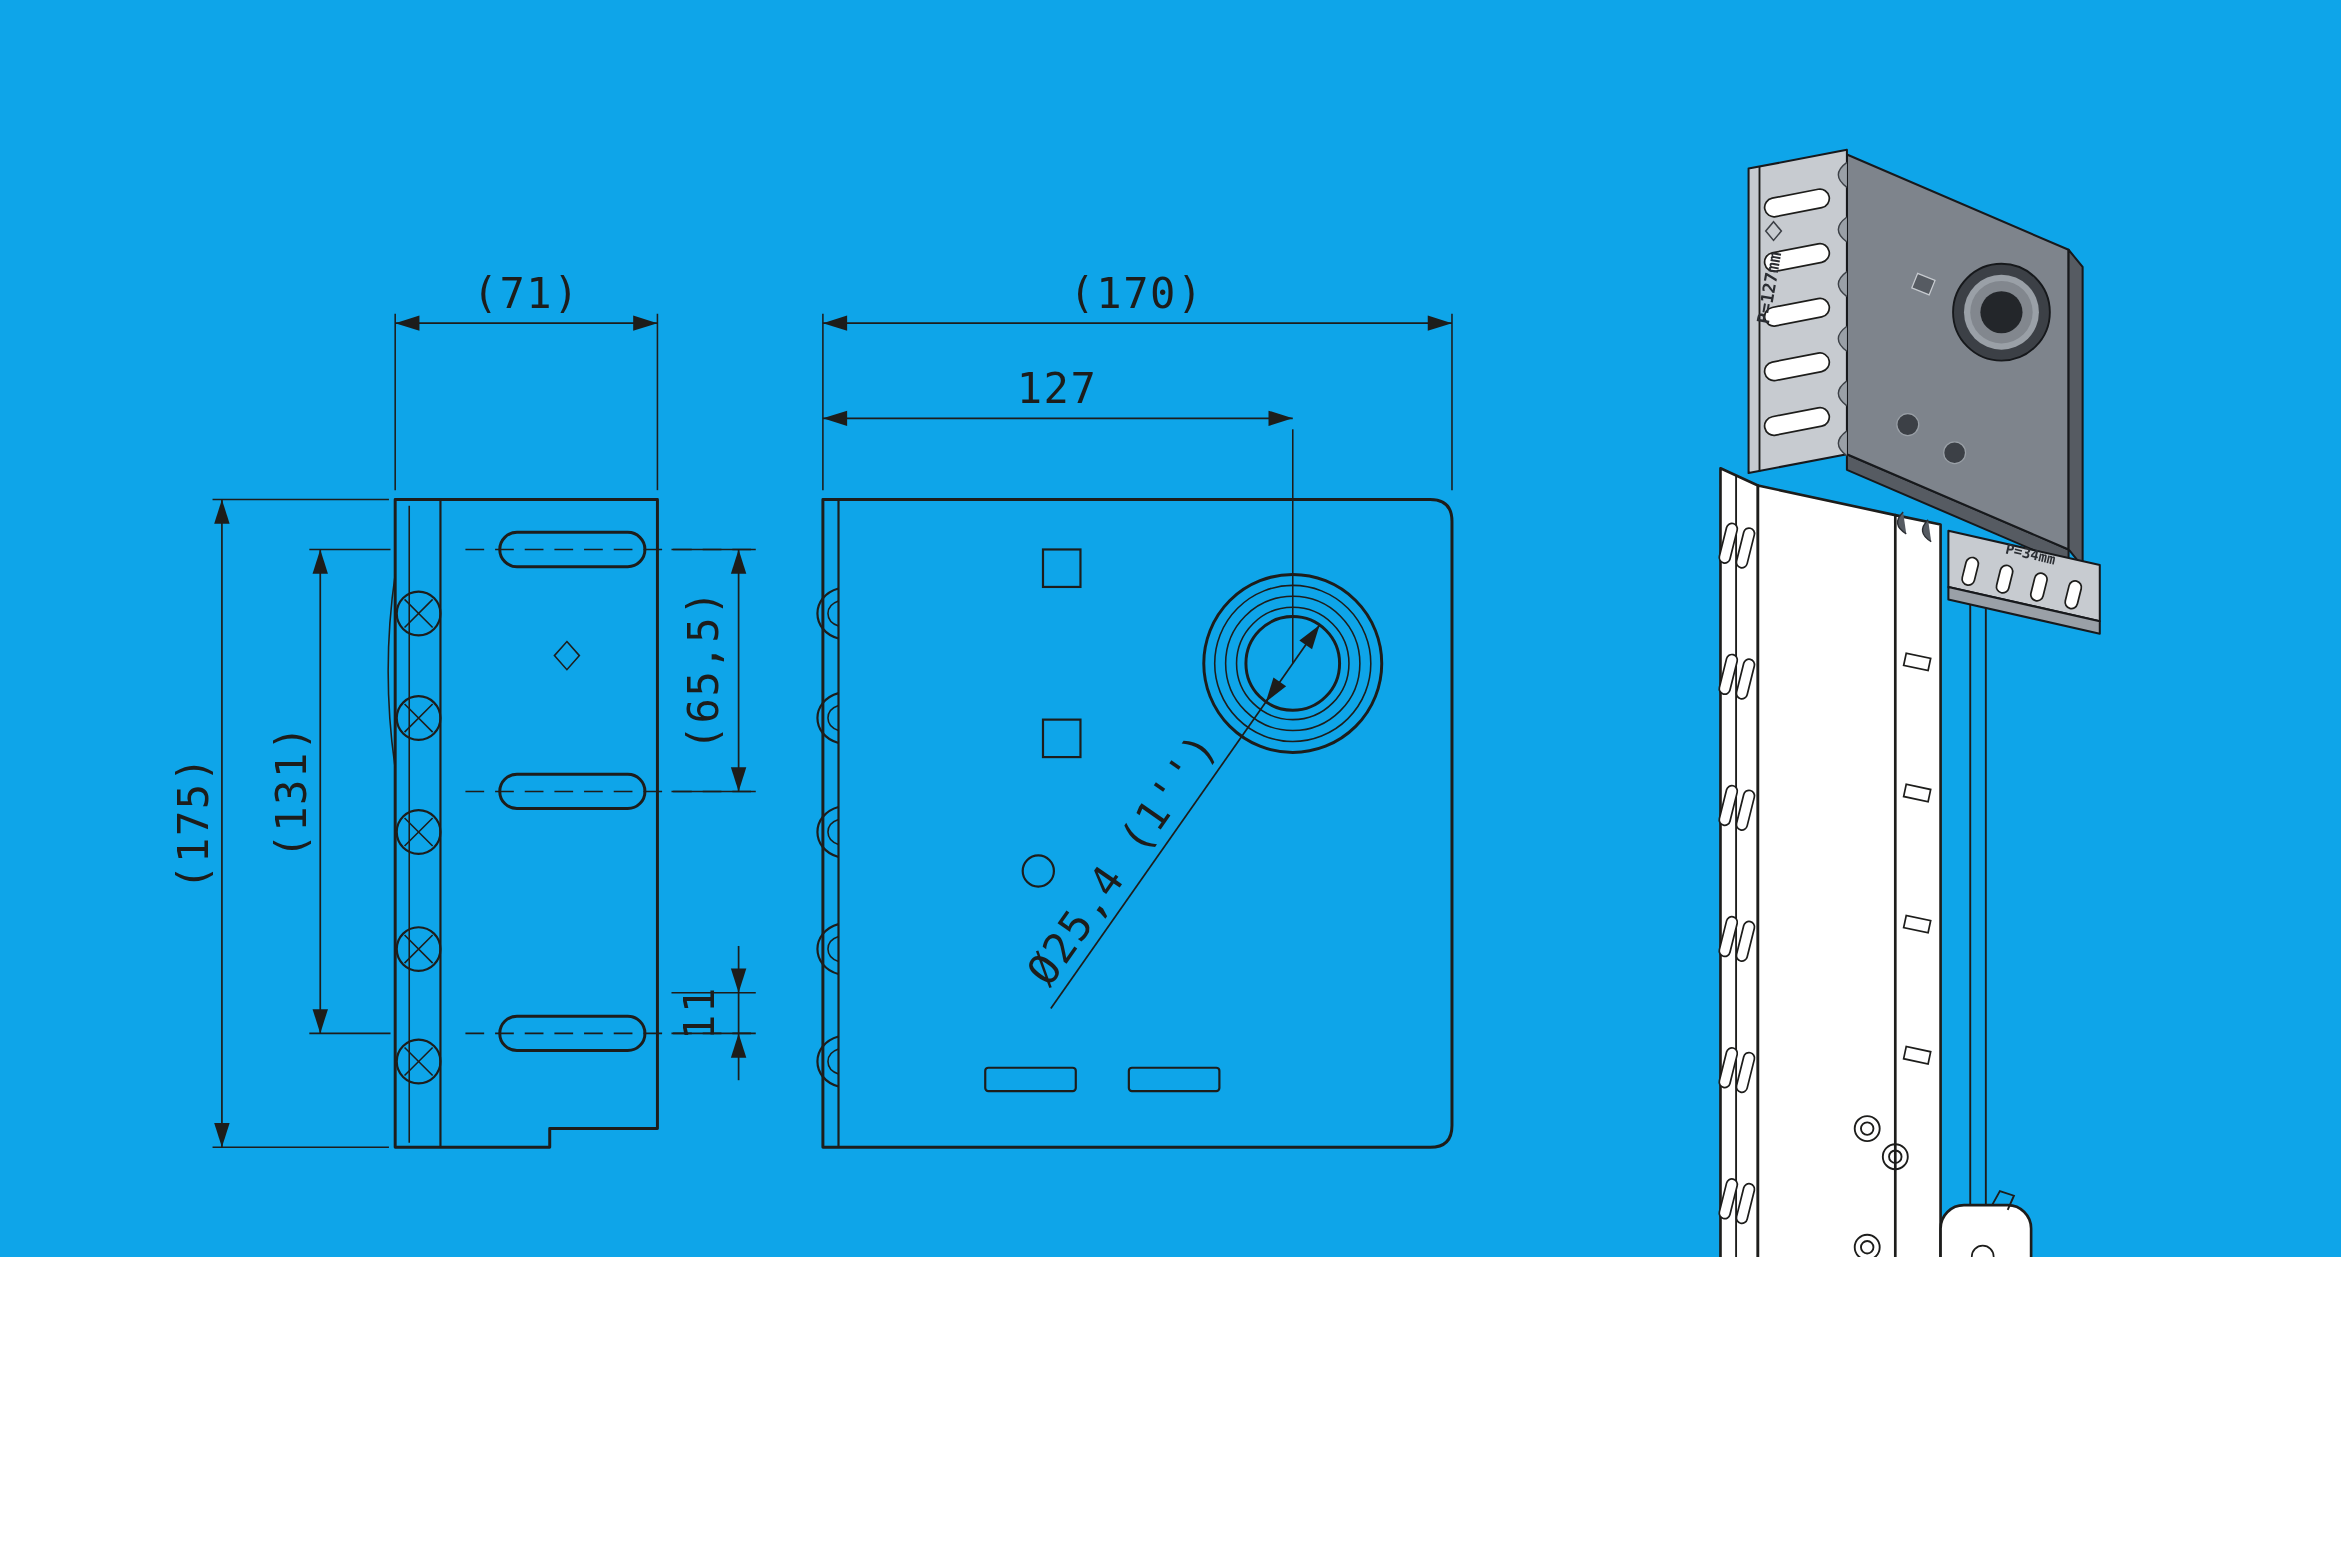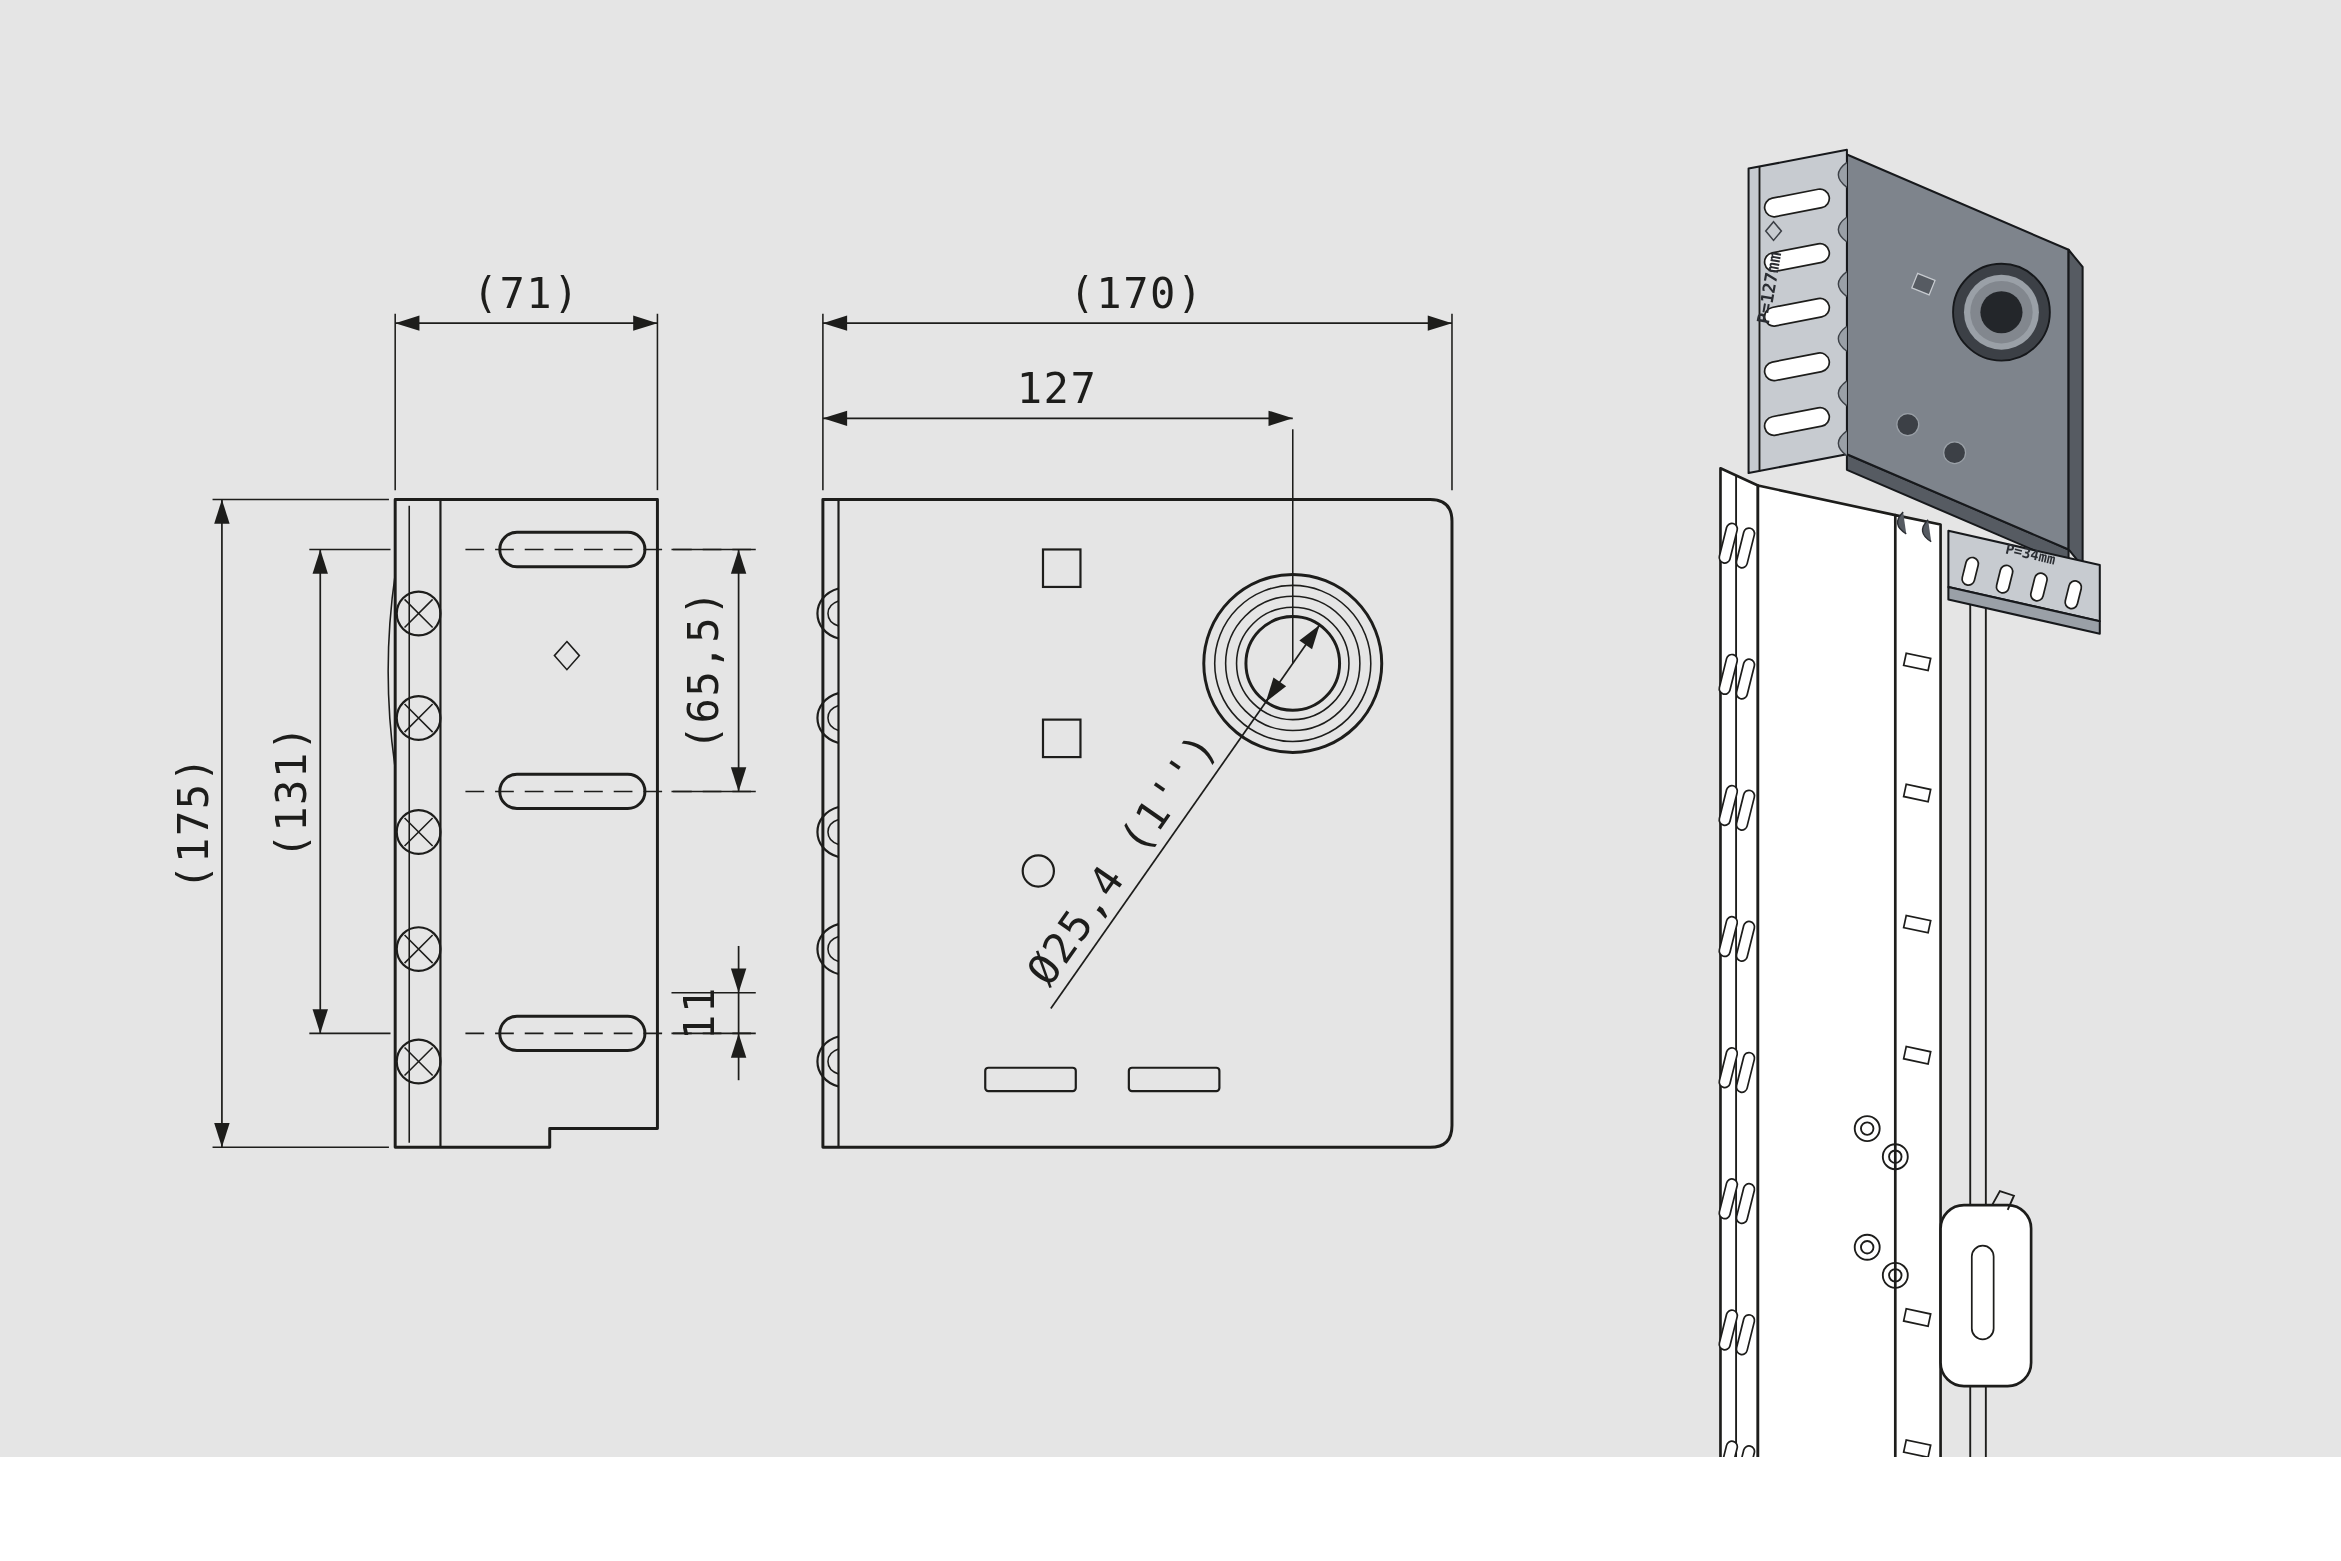--- a/index.html
+++ b/index.html
@@ -1,16 +1,16 @@
 <!DOCTYPE html>
 <html style="font-size:12.5px"><head>
 <meta charset="utf-8">
 <style>
   html,body{margin:0;padding:0;background:#ffffff;}
-  .canvas{width:2342px;height:1457px;background:#e5e5e5;overflow:hidden;}
+  .canvas{width:2342px;height:1257px;background:#0ea5e9;overflow:hidden;}
   svg{display:block;}
   .outline{fill:none;stroke:#1d1d1b;stroke-width:1.9;stroke-linejoin:round;stroke-linecap:round}
   .med{fill:none;stroke:#1d1d1b;stroke-width:1.4}
   .thin{fill:none;stroke:#1d1d1b;stroke-width:1}
   .dash{fill:none;stroke:#1d1d1b;stroke-width:1;stroke-dasharray:12 7}
   .dim{fill:none;stroke:#1d1d1b;stroke-width:1.1}
   .arrows{marker-start:url(#arrow);marker-end:url(#arrow)}
   .arrow-end{marker-end:url(#arrow)}
   .dimtext{font-family:"DejaVu Sans Mono",monospace;font-size:27px;fill:#1d1d1b;letter-spacing:1px}
   .isotext{font-family:"DejaVu Sans Mono",monospace;font-size:11px;fill:#2b2e33;font-weight:bold}

